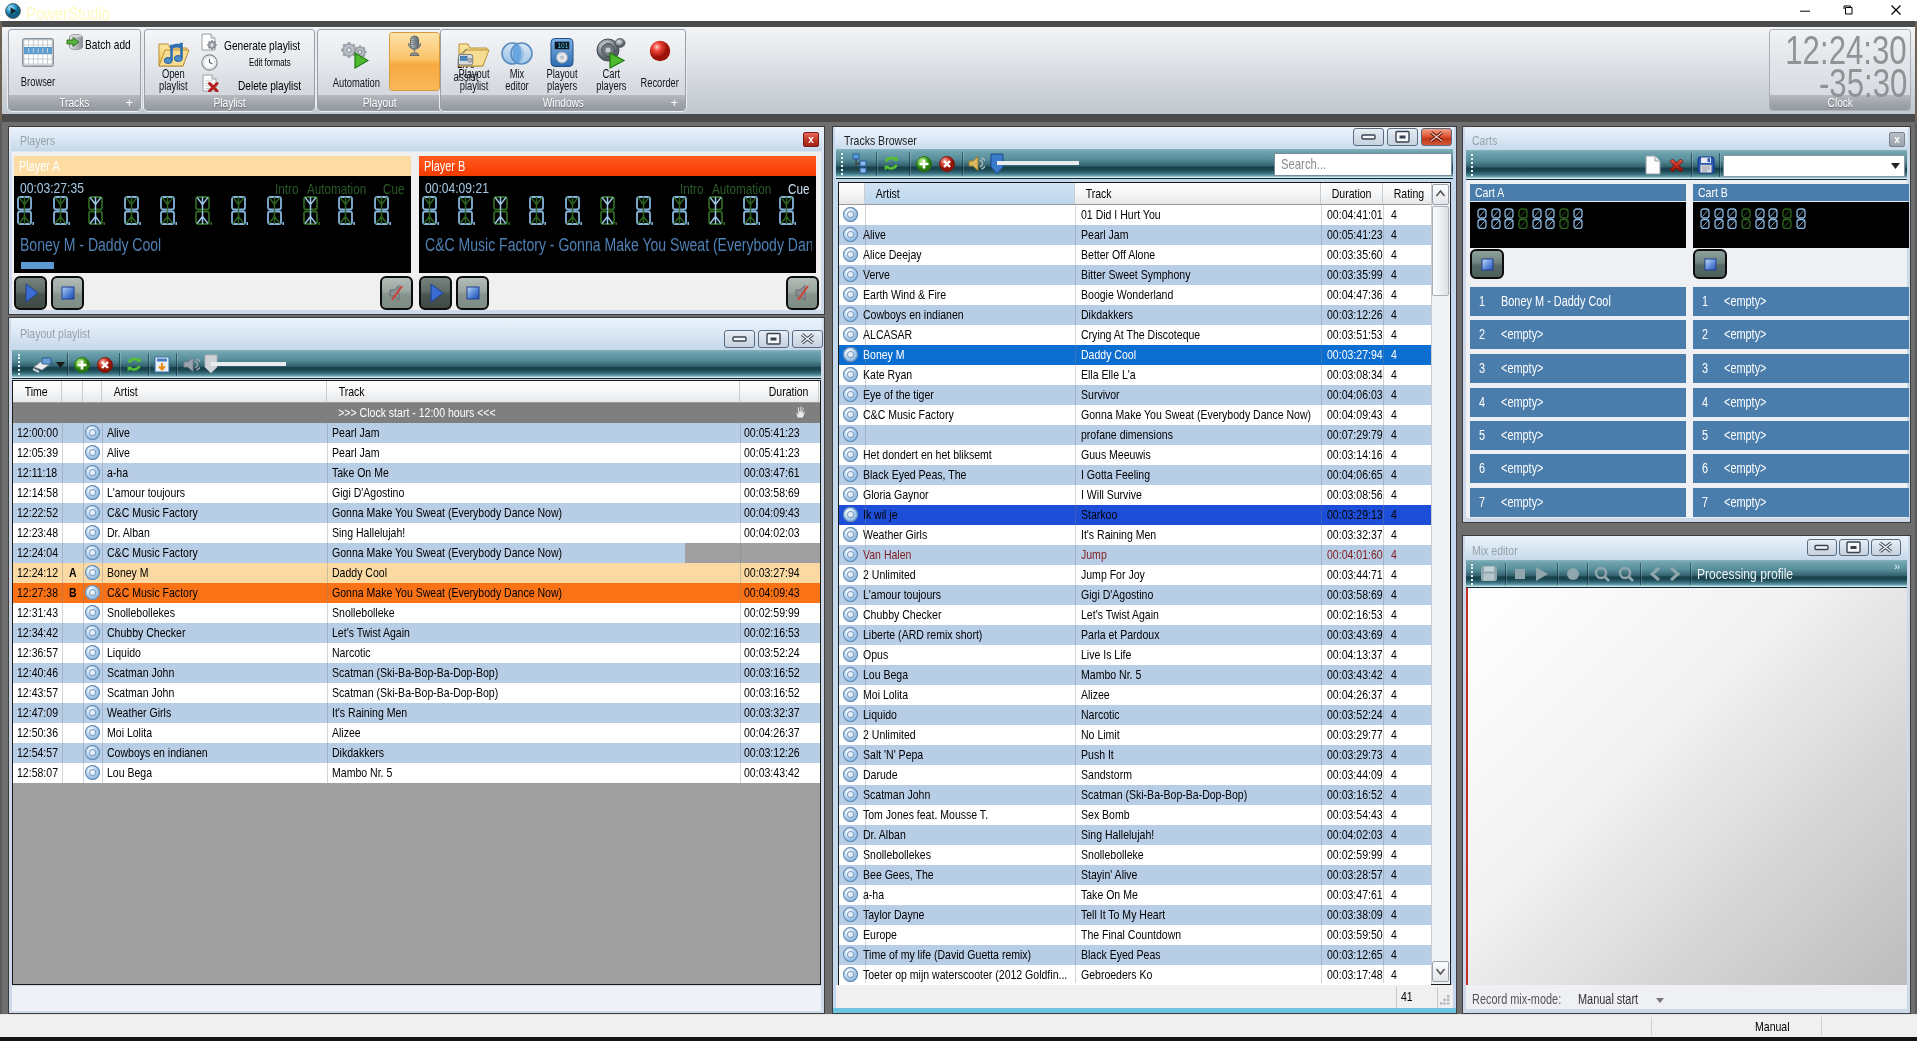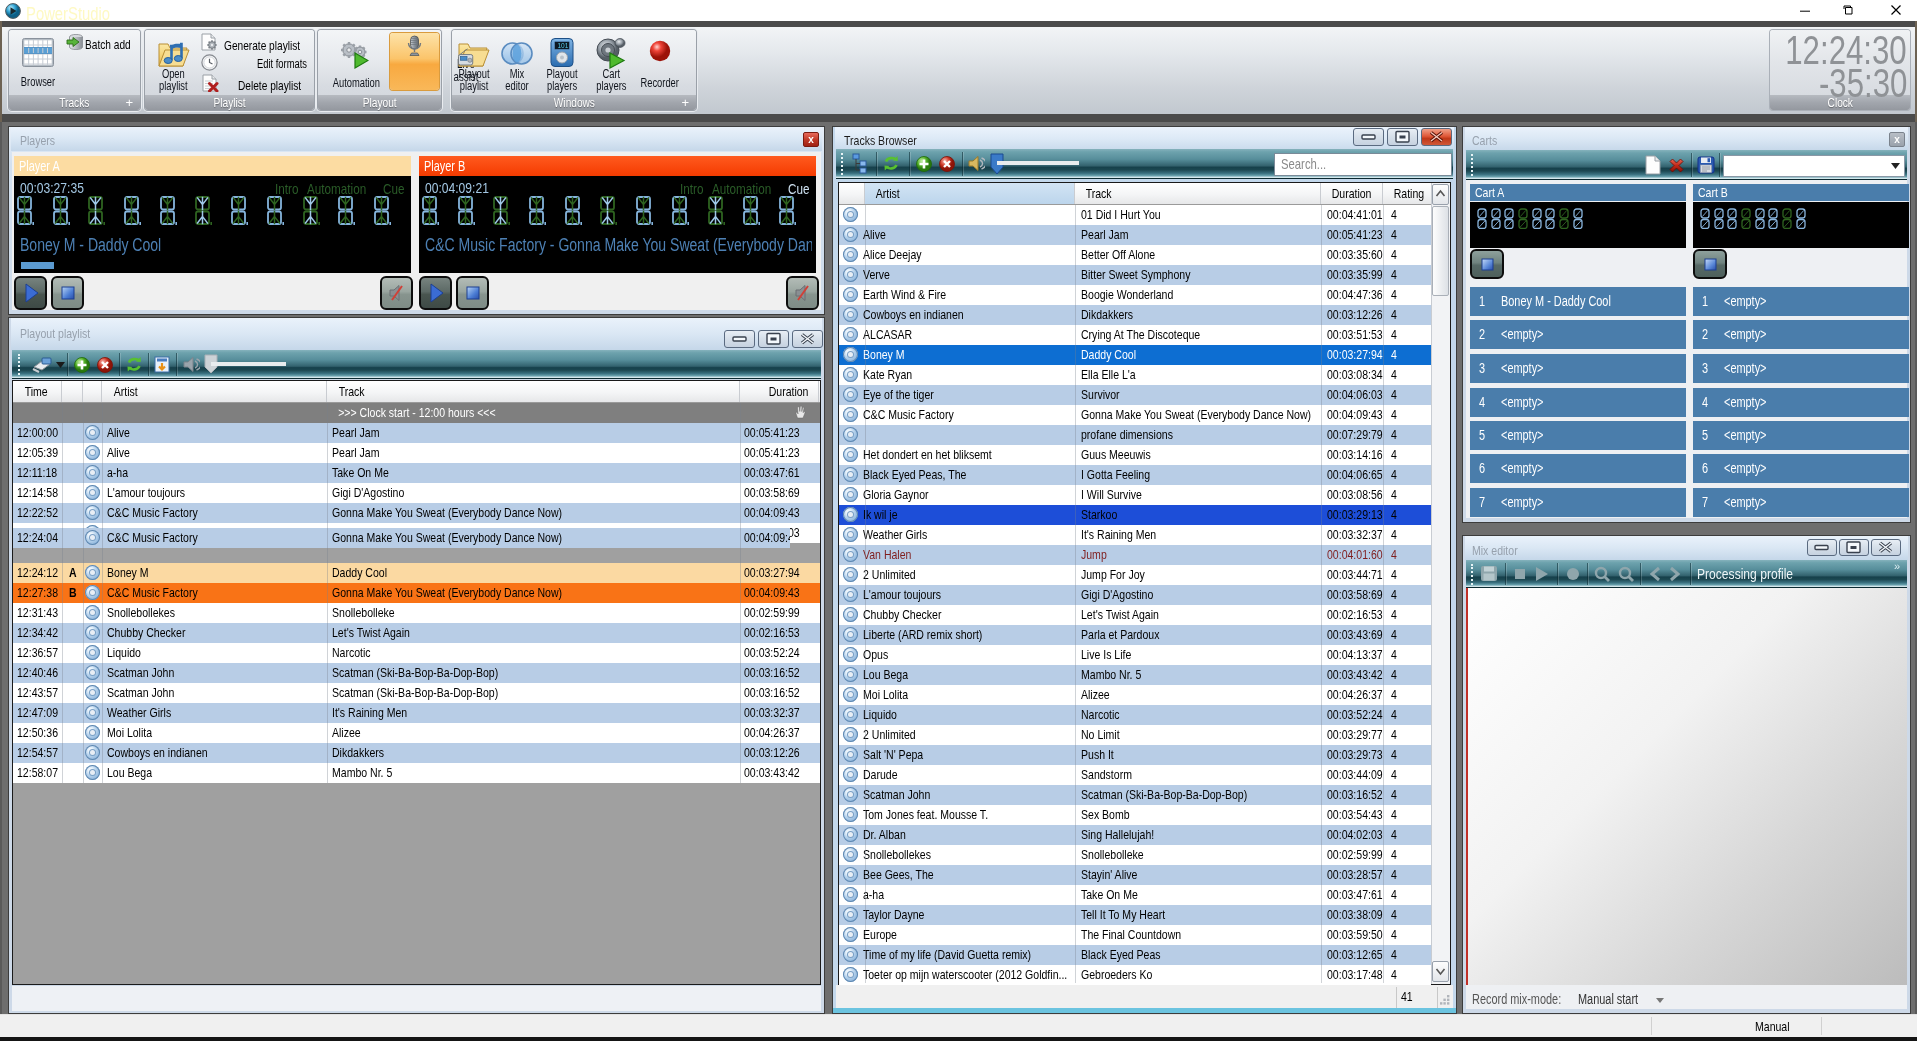--- a/index.html
+++ b/index.html
@@ -62,21 +62,21 @@
 <div class="rgroup" style="left:9px;width:131px;">
     <div class="rlabel"><span class="cndc">Tracks</span></div>
     <div style="position:absolute;right:7px;bottom:0;height:15px;line-height:15px;color:#fff;font-size:13px;">+</div>
   </div>
 <div class="rgroup" style="left:145px;width:169px;">
     <div class="rlabel"><span class="cndc">Playlist</span></div>
   </div>
 <div class="rgroup" style="left:318px;width:123px;">
     <div class="rlabel"><span class="cndc">Playout</span></div>
   </div>
-<div class="rgroup" style="left:452px;width:244px;">
+<div class="rgroup" style="left:441px;width:244px;">
     <div class="rlabel"><span class="cndc">Windows</span></div>
     <div style="position:absolute;right:7px;bottom:0;height:15px;line-height:15px;color:#fff;font-size:13px;">+</div>
   </div>
 <svg class="abs" style="left:22px;top:38px;" width="32" height="29" viewBox="0 0 32 29">
     <rect x="0.5" y="0.5" width="31" height="28" rx="2" fill="#b9c0c9" stroke="#8a929c"></rect>
     <rect x="2" y="2" width="28" height="25" fill="#fff" stroke="#aab2bb" stroke-width="0.5"></rect>
     <g fill="#5a9fd4">
       <rect x="2" y="9.5" width="28" height="6"></rect>
     </g>
     <g stroke="#c6ccd4" stroke-width="1">
@@ -124,21 +124,21 @@
       <path d="M11 7.2 v2 M11 14.8 v2 M6.2 12 h2 M13.8 12 h2 M7.6 8.6 l1.4 1.4 M12.9 13.9 l1.4 1.4 M14.4 8.6 L13 10 M9 13.9 l-1.4 1.4"></path>
     </g>
     <circle cx="11" cy="12" r="1.2" fill="#e8eaec"></circle>
   </svg>
 <div class="abs" style="left:224px;top:38px;font-size:13px;"><span class="cnd">Generate playlist</span></div>
 <svg class="abs" style="left:201px;top:54px;" width="17" height="17" viewBox="0 0 17 17">
     <circle cx="8.5" cy="8.5" r="7.6" fill="#f4f5f6" stroke="#85898f" stroke-width="1.2"></circle>
     <circle cx="8.5" cy="8.5" r="5.6" fill="#fff" stroke="#c8ccd0" stroke-width="0.8"></circle>
     <path d="M8.5 4.8 L8.5 8.5 L11.5 10" stroke="#5a5f66" stroke-width="1.2" fill="none"></path>
   </svg>
-<div class="abs" style="left:249px;top:57px;font-size:12px;margin-left:8px;"><span class="cnd">Edit formats</span></div>
+<div class="abs" style="left:249px;top:57px;font-size:10px;"><span class="cnd">Edit formats</span></div>
 <svg class="abs" style="left:202px;top:74px;" width="17" height="18" viewBox="0 0 17 18">
     <path d="M1 1 L10 1 L14 5 L14 17 L1 17 Z" fill="#fdfdfd" stroke="#9aa0a6" stroke-width="1"></path>
     <path d="M10 1 L10 5 L14 5" fill="#e8eaec" stroke="#9aa0a6" stroke-width="1"></path>
     <g stroke="#c8ccd0" stroke-width="1">
       <path d="M3 7 h8 M3 9.5 h8 M3 12 h5 M3 14.5 h5"></path>
     </g>
     <g stroke="#b01e1e" stroke-width="3" stroke-linecap="round">
       <path d="M7.5 9.5 L15 17 M15 9.5 L7.5 17"></path>
     </g>
   </svg>
@@ -642,21 +642,21 @@
     <span class="cell" style="left:731px;">00:04:09:43</span>
   </div>
 <div class="row" style="left:13px;top:523px;width:807px;background:#ffffff;">
     <span class="cell" style="left:4px;">12:23:48</span>
     <span class="cell" style="left:56px;font-weight:bold;"></span>
     <span class="cd" style="left:72px;top:2px;"></span>
     <span class="cell" style="left:94px;">Dr. Alban</span>
     <span class="cell" style="left:319px;">Sing Hallelujah!</span>
     <span class="cell" style="left:731px;">00:04:02:03</span>
   </div>
-<div class="row" style="left:13px;top:528px;width:777px;background:#b8cde6;text-align:right;">
+<div class="row" style="left:13px;top:543px;width:672px;background:#b8cde6;text-align:right;">
     <span class="cell" style="left:4px;">12:24:04</span>
     <span class="cell" style="left:56px;font-weight:bold;"></span>
     <span class="cd" style="left:72px;top:2px;"></span>
     <span class="cell" style="left:94px;">C&amp;C Music Factory</span>
     <span class="cell" style="left:319px;">Gonna Make You Sweat (Everybody Dance Now)</span>
     <span class="cell" style="left:731px;">00:04:09:43</span>
   </div>
 <div class="row" style="left:13px;top:563px;width:807px;background:#fbd9a2;">
     <span class="cell" style="left:4px;">12:24:12</span>
     <span class="cell" style="left:56px;font-weight:bold;">A</span>

